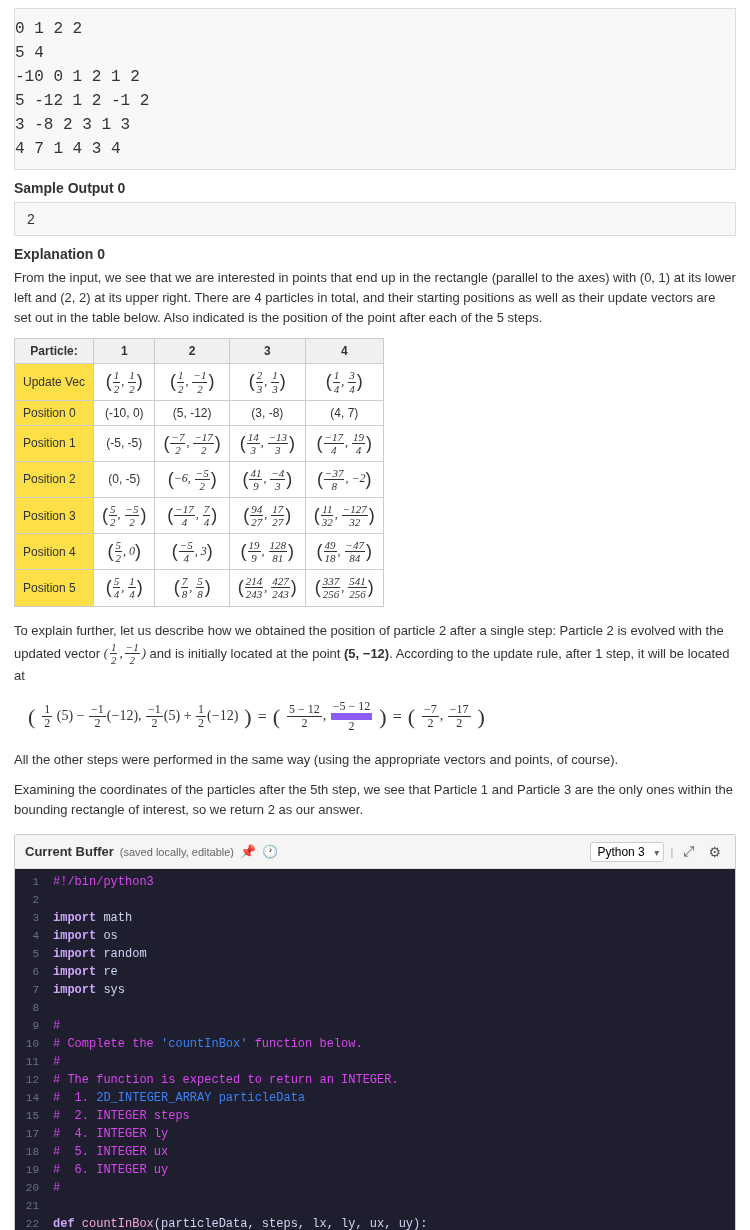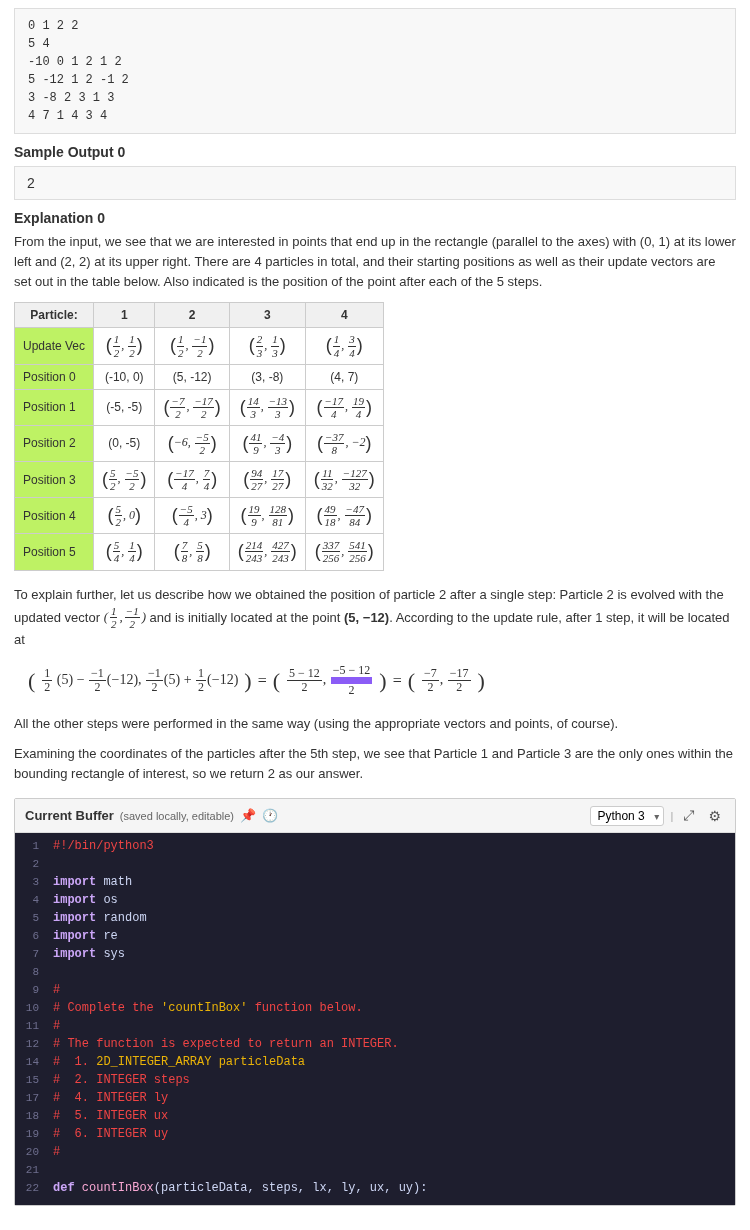--- a/index.html
+++ b/index.html
@@ -47,21 +47,21 @@
       border: 1px solid #ccc;
       padding: 5px 8px;
       text-align: center;
       white-space: nowrap;
     }
     .particle-table th {
       background: #f0f0f0;
       font-weight: bold;
     }
     .particle-table td:first-child {
-      background: #bef264;
+      background: #fde047;
       font-weight: normal;
       text-align: left;
     }
 
     .formula-block {
       font-size: 13px;
       margin: 8px 0 10px 0;
       line-height: 1.9;
     }
 
@@ -172,38 +172,38 @@
     }
 
     .line-content {
       flex: 1;
       padding-left: 4px;
       white-space: pre;
       color: #cdd6f4;
     }
 
     .kw { color: #cba6f7; font-weight: bold; }
-    .cm { color: #ef4444; margin-top: 24px; }
-    .cm-special { color: #eab308; }
+    .cm { color: #d946ef; margin-top: 24px; }
+    .cm-special { color: #3b82f6; }
     .fn { color: #f9a8d4; }
 
     
     .math { font-family: 'Times New Roman', serif; font-style: italic; }
     .frac { display: inline-flex; flex-direction: column; align-items: center; vertical-align: middle; font-size: 11px; line-height: 1.1; margin: 0 1px; }
     .frac .num-part { border-bottom: 1px solid #333; padding: 0 1px; }
     .frac .den-part { padding: 0 1px; }
     .big-paren { font-size: 18px; vertical-align: middle; }
 
     
     .input-pre {
       background: #f8f8f8;
       border: 1px solid #ddd;
-      padding: 8px 13px;
+      padding: 8px 0;
       font-family: 'Courier New', monospace;
-      font-size: 12px;
+      font-size: 16px;
       margin-bottom: 10px;
       line-height: 1.5;
     }
   </style>
 </head>
 <body>
 
 <div class="content-area">
 
   <pre class="input-pre">0 1 2 2

